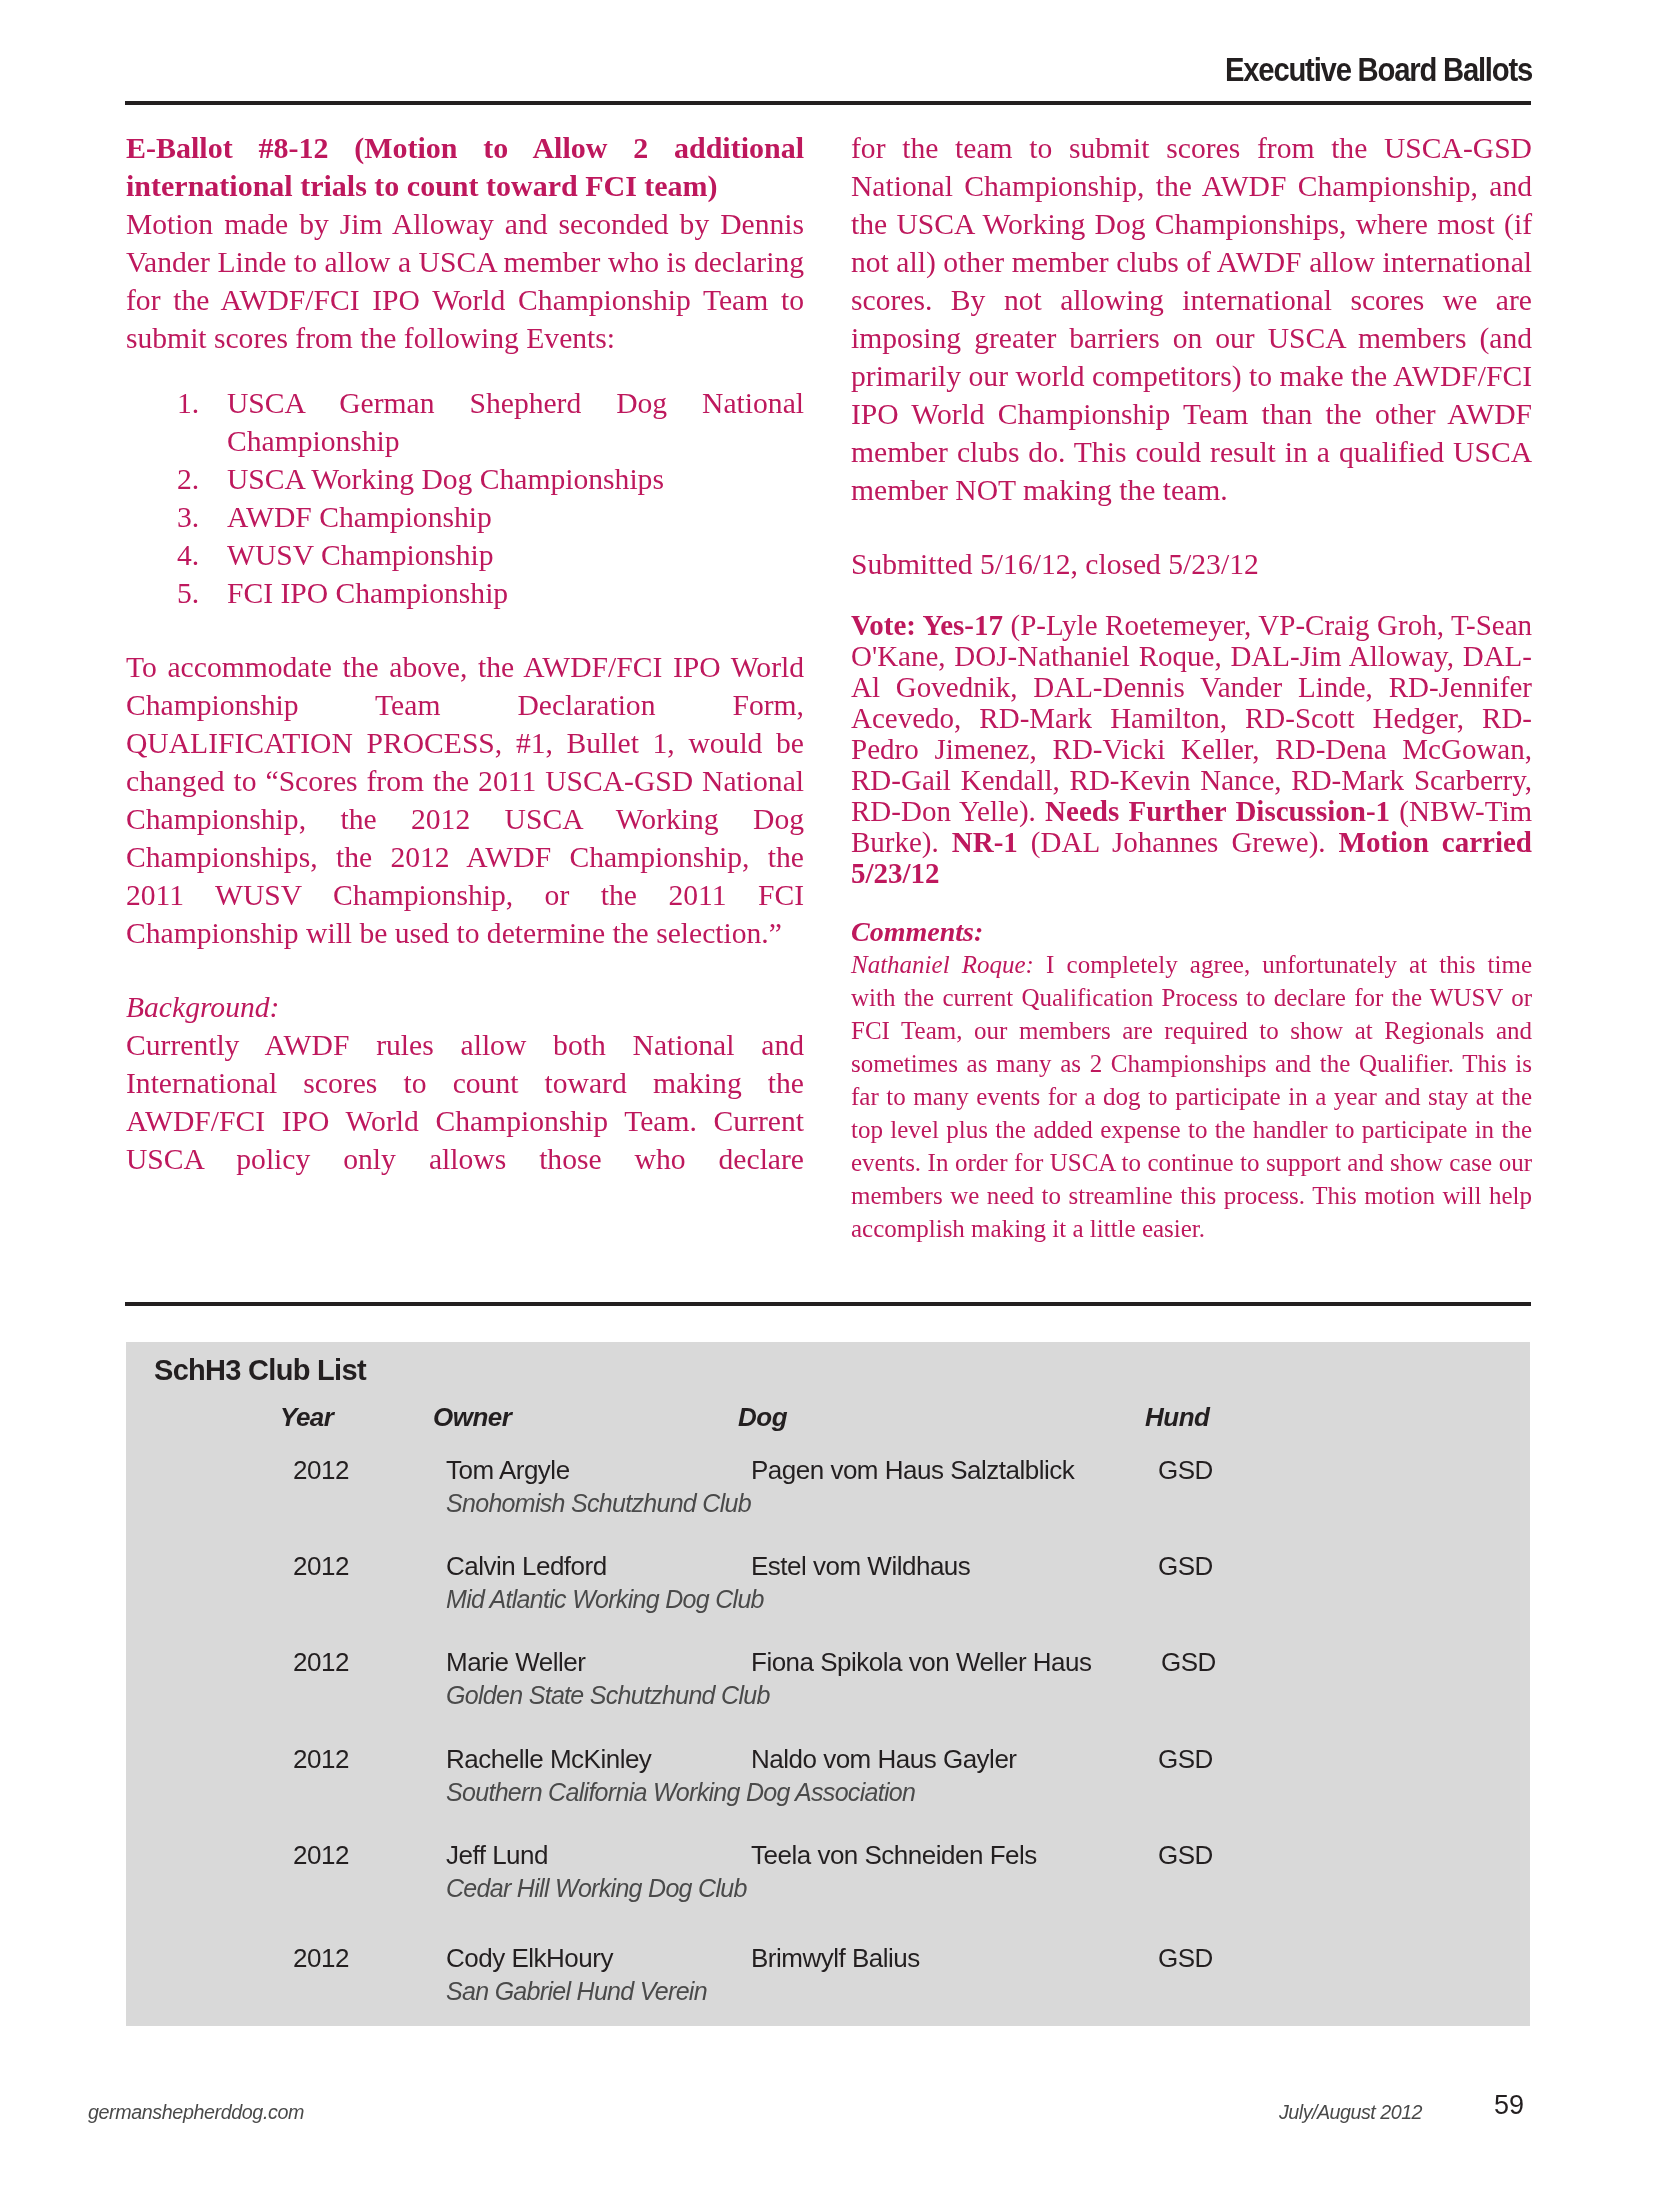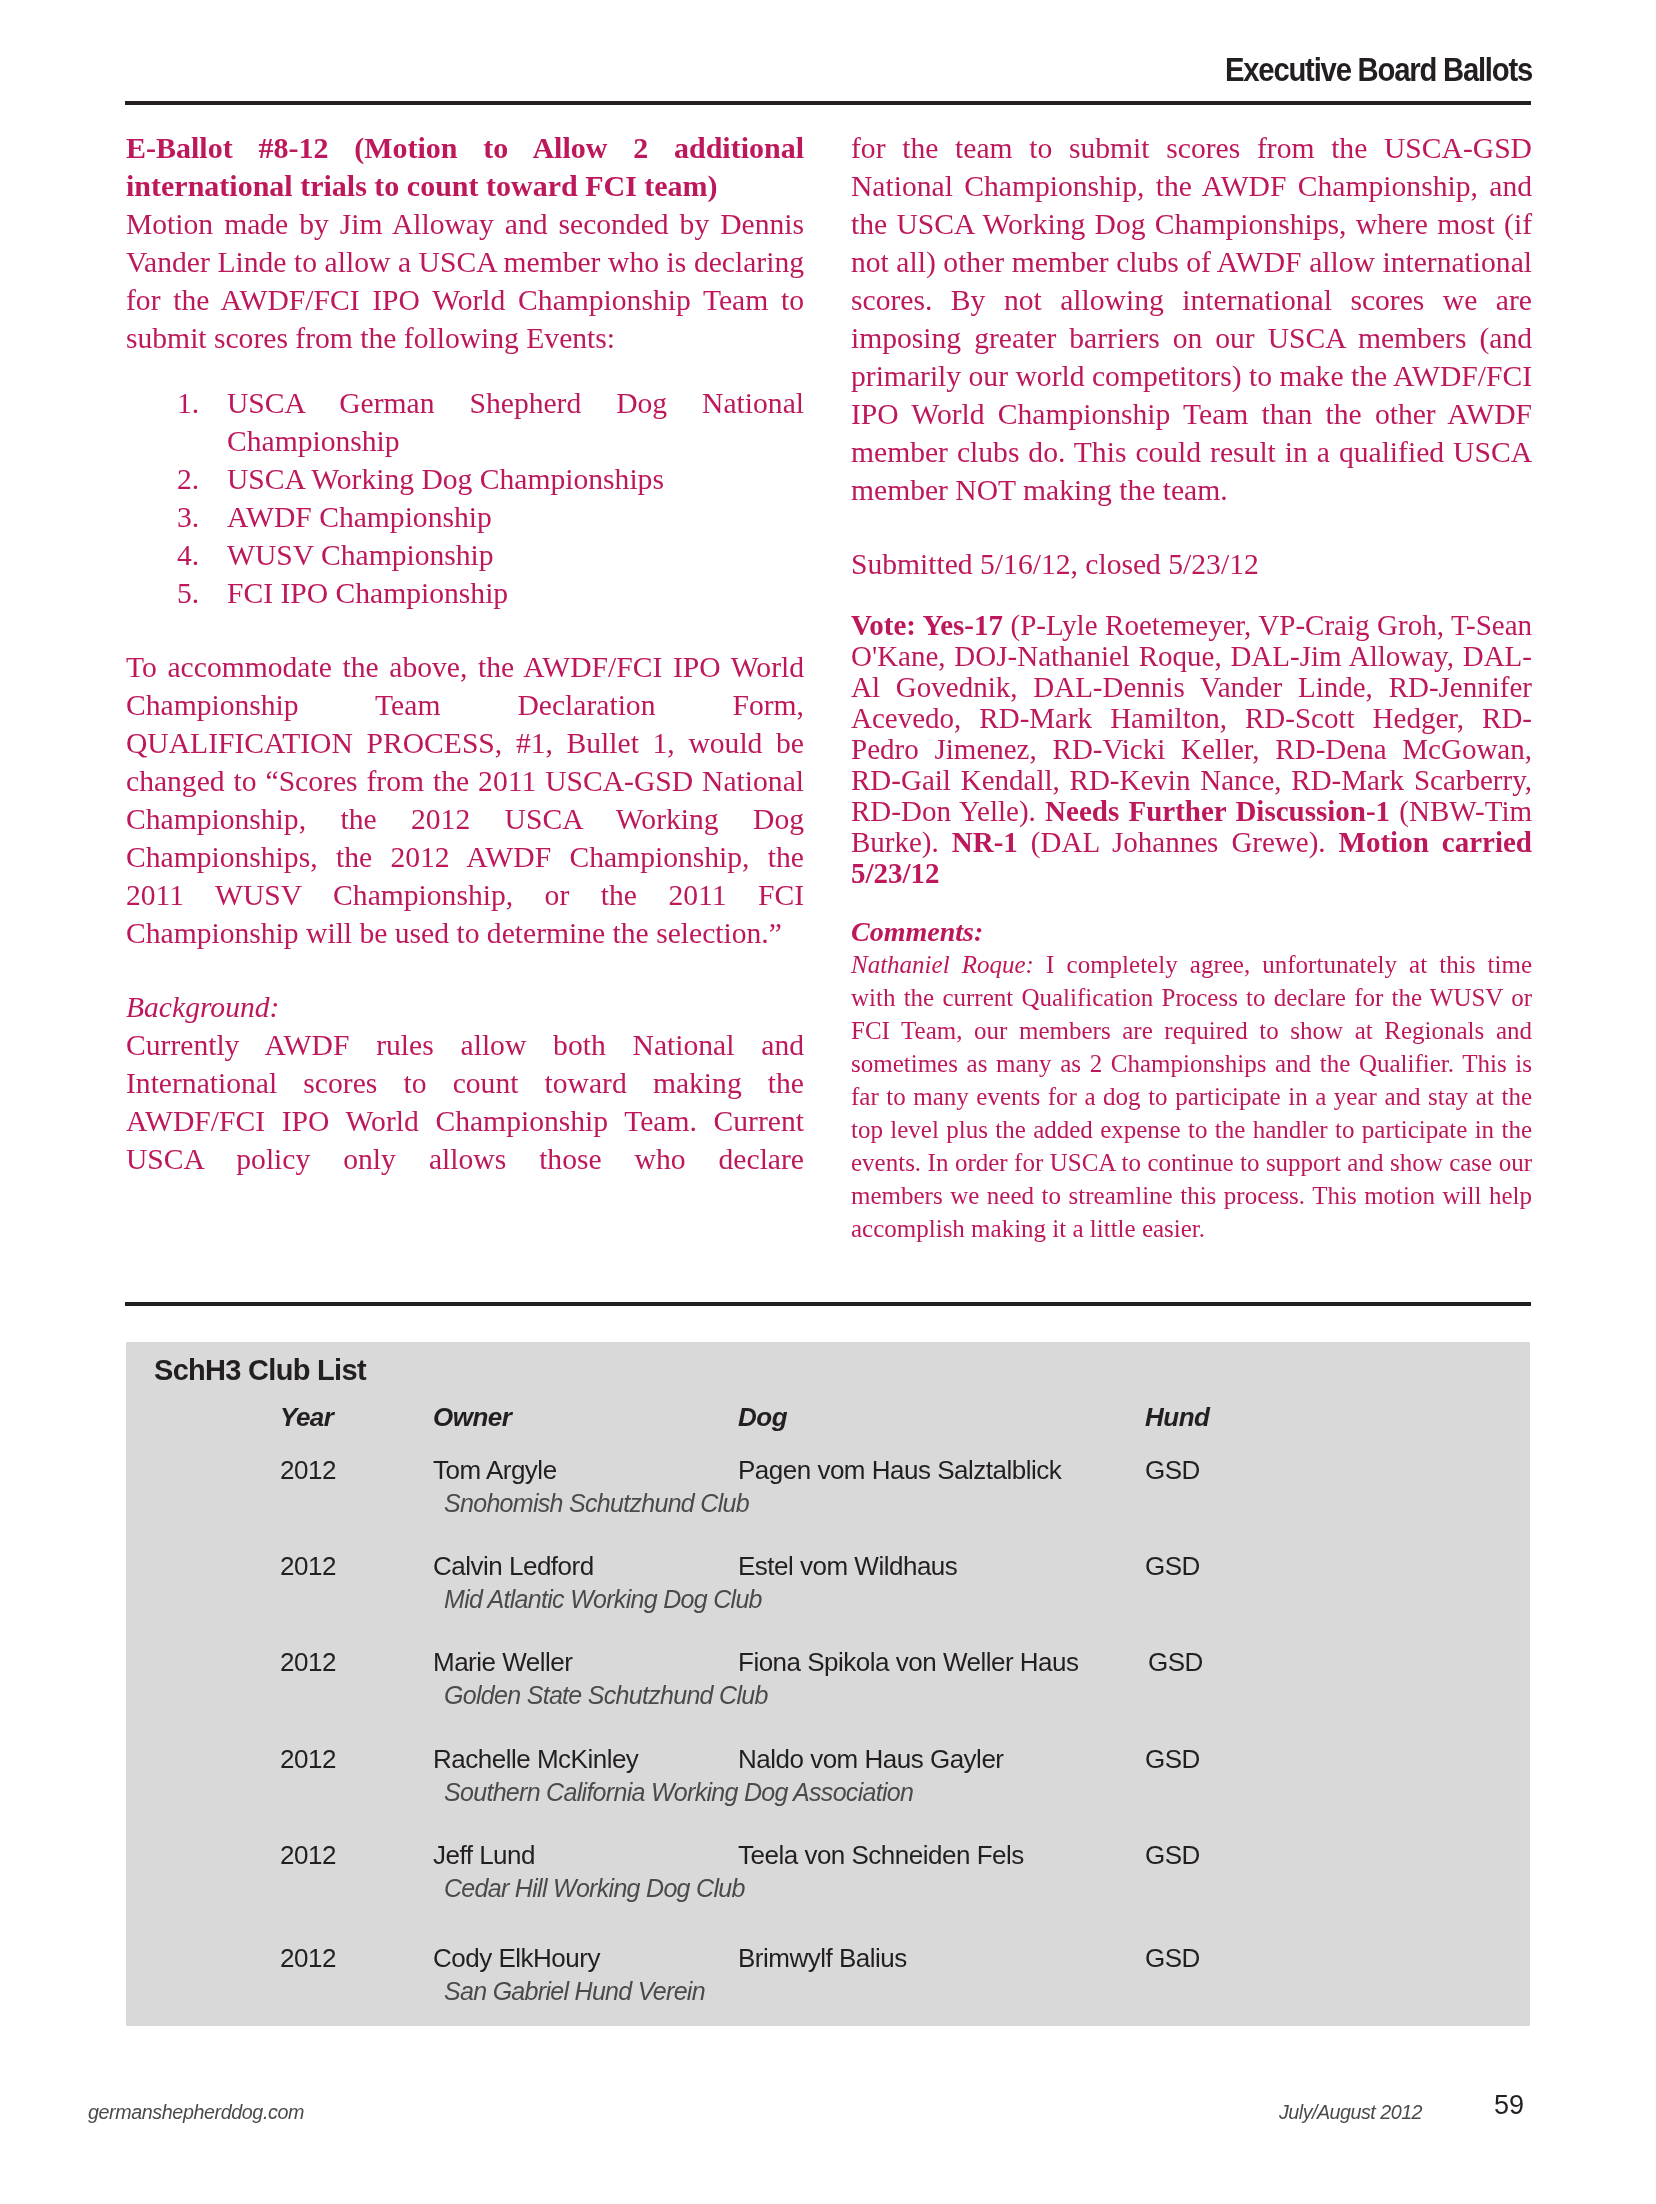--- a/index.html
+++ b/index.html
@@ -33,24 +33,24 @@
   .vote b { font-weight: bold; }
   .comments-h { font-style: italic; font-weight: bold; font-size: 28px; line-height: 32px; margin: 0; }
   .comment { font-size: 25px; line-height: 33px; text-align: justify; margin: 0; }
   .comment .who { font-style: italic; }
 
   .clublist { position: absolute; left: 126px; top: 1342px; width: 1404px; height: 684px; background: #d9d9d9; }
   .cl-title { position: absolute; left: 154px; top: 1354px;
     font-family: "Liberation Sans", sans-serif; font-weight: bold; font-size: 29px; letter-spacing: -0.7px; color: #231f20; }
   .cl-head { position: absolute; top: 1402px; font-family: "Liberation Sans", sans-serif; font-style: italic;
     font-weight: bold; font-size: 26px; letter-spacing: -0.5px; color: #231f20; }
-  .cl-row { position: absolute; left: 0; width: 1580px; height: 90px; }
+  .cl-row { position: absolute; left: 13px; width: 1580px; height: 90px; }
   .cell { position: absolute; top: 0; font-family: "Liberation Sans", sans-serif; font-size: 26px; letter-spacing: -0.5px; color: #231f20; white-space: nowrap; }
   .club { position: absolute; top: 34px; left: 433px; font-family: "Liberation Sans", sans-serif;
-    font-style: italic; font-size: 25px; letter-spacing: -0.7px; color: #4a4a4a; white-space: nowrap; margin-left: 11px; }
+    font-style: italic; font-size: 25px; letter-spacing: -0.7px; color: #4a4a4a; white-space: nowrap; }
   .c-year { left: 280px; }
   .c-owner { left: 433px; }
   .c-dog { left: 738px; }
   .c-breed { left: 1145px; }
 
   .footer-site { position: absolute; left: 88px; top: 2101px; font-family: "Liberation Sans", sans-serif;
     font-style: italic; font-size: 19.7px; color: #4a4a4a; letter-spacing: -0.4px; }
   .footer-issue { position: absolute; left: 1279px; top: 2101px; font-family: "Liberation Sans", sans-serif;
     font-style: italic; font-size: 19.7px; color: #4a4a4a; letter-spacing: -0.5px; }
   .footer-page { position: absolute; left: 1494px; top: 2090px; font-family: "Liberation Sans", sans-serif;

